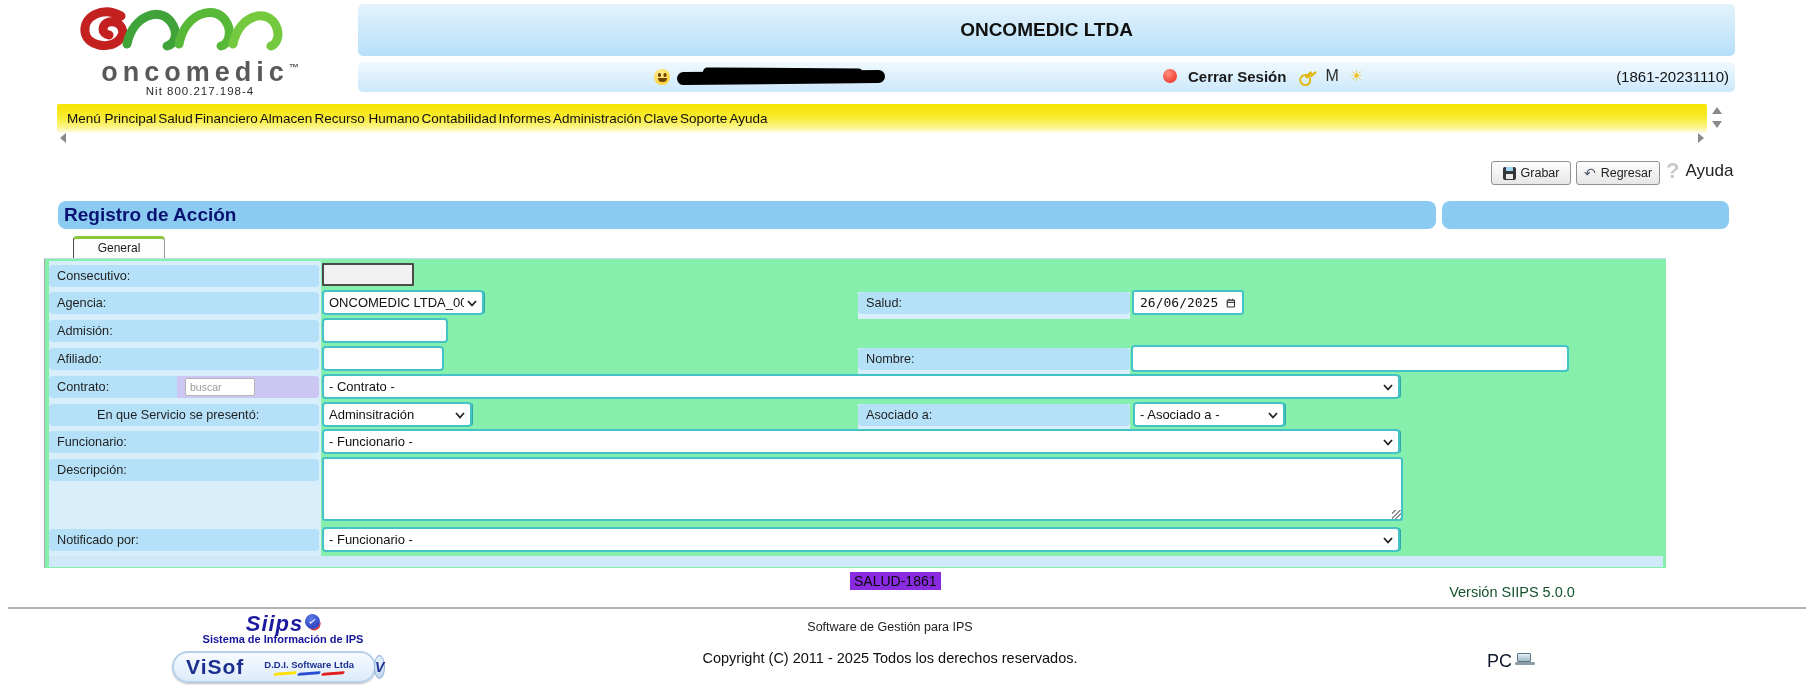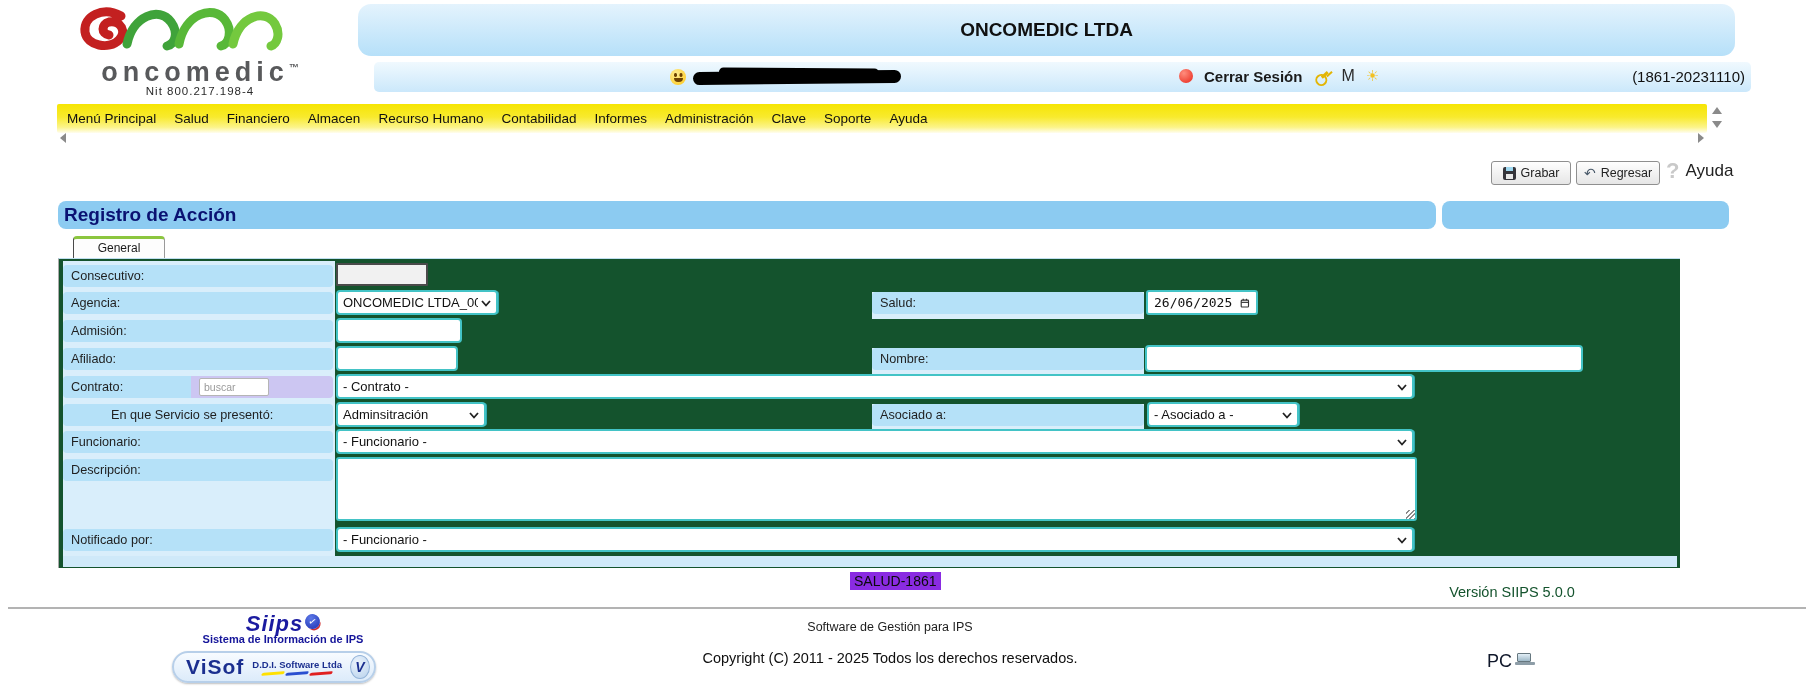--- a/index.html
+++ b/index.html
@@ -6,26 +6,26 @@
   body { background:#fff; font-family:"Liberation Sans", sans-serif; }
   #root { position:relative; width:1814px; height:686px; background:#fff; overflow:hidden; }
 
   
   .logo-block { position:absolute; left:55px; top:2px; width:290px; height:88px; text-align:center; }
   .brand-line { font-size:27px; font-weight:bold; color:#58595b; letter-spacing:5px; line-height:24px; }
   .brand-line sup { font-size:10px; letter-spacing:0; }
   .nit { font-size:11.5px; color:#2b2b2b; margin-top:1px; letter-spacing:1px; }
 
   .title-box { position:absolute; left:358px; top:4px; width:1377px; height:52px;
-    background:linear-gradient(#e4f3fd,#b6e0f9); border-radius:13px;
+    background:linear-gradient(#e4f3fd,#b6e0f9); border-radius:5px;
     display:flex; align-items:center; justify-content:center;
     font-size:19px; font-weight:bold; color:#101010; }
 
   .sub-strip { position:absolute; left:358px; top:62px; width:1377px; height:30px;
-    background:linear-gradient(#f0f9fe,#cbe8fb); border-radius:5px;margin-left:16px; }
+    background:linear-gradient(#f0f9fe,#cbe8fb); border-radius:5px; }
   .user-group { position:absolute; left:296px; top:7px; display:flex; align-items:center; gap:7px; }
   .smiley { width:16px; height:16px; border-radius:50%;
     background:radial-gradient(circle at 38% 32%, #ffef95, #fdc513); position:relative; }
   .smiley::before { content:""; position:absolute; left:4px; top:4px; width:2.5px; height:3.5px;
     background:#6e4300; border-radius:50%; box-shadow:5.5px 0 0 #6e4300; }
   .smiley::after { content:""; position:absolute; left:3.5px; top:8.5px; width:9px; height:4.5px;
     border-radius:0 0 9px 9px; background:#6e4300; }
   .blob { width:208px; height:13px; background:#000; border-radius:8px; transform:rotate(-.6deg); position:relative; }
   .blob::after { content:""; position:absolute; left:26px; top:-3px; width:160px; height:9px;
     background:#000; border-radius:7px; transform:rotate(1deg); }
@@ -39,21 +39,21 @@
   .key-icon::after { content:""; position:absolute; left:8px; top:8px; width:8px; height:2.5px;
     background:#e3b505; box-shadow:4px 2.5px 0 -.5px #e3b505; }
   .m-label { font-size:16px; color:#2b2b2b; }
   .sun-icon { font-size:15px; color:#f2c021; }
   .session-code { position:absolute; right:6px; top:6px; font-size:15px; color:#101010; }
 
   
   .menu-bar { position:absolute; left:57px; top:104px; width:1650px; height:29px;
     background:linear-gradient(180deg,#f6e503 0%,#f8ea2e 45%,#fcf489 80%,#fffdf0 100%);
     border-radius:2px; display:flex; align-items:center; padding-left:10px; }
-  .menu-item { font-size:13.5px; color:#101010; margin-right:18px; white-space:nowrap; cursor:default; }
+  .menu-item { font-size:13.5px; color:#101010; margin-right:2px; white-space:nowrap; cursor:default; }
   .tri { width:0; height:0; position:absolute; }
   .tri-up    { border-left:5px solid transparent; border-right:5px solid transparent; border-bottom:7px solid #8a8a8a; left:1712px; top:107px; }
   .tri-down  { border-left:5px solid transparent; border-right:5px solid transparent; border-top:7px solid #8a8a8a;  left:1712px; top:121px; }
   .tri-left  { border-top:5px solid transparent; border-bottom:5px solid transparent; border-right:6px solid #8a8a8a; left:60px;  top:133px; }
   .tri-right { border-top:5px solid transparent; border-bottom:5px solid transparent; border-left:6px solid #8a8a8a; left:1698px; top:133px; }
 
   
   .btn { position:absolute; height:24px; border:1px solid #8f8f8f; border-radius:3px;
     background:linear-gradient(#fefefe,#e6e6e6); display:flex; align-items:center; justify-content:center;
     gap:5px; font-size:12.5px; color:#222; cursor:pointer; }
@@ -71,22 +71,22 @@
   .page-title-bar { position:absolute; left:58px; top:201px; width:1378px; height:28px;
     background:#8ccbf1; border-radius:8px; display:flex; align-items:center; padding-left:6px; }
   .page-title-bar span { font-size:19px; font-weight:bold; color:#0a1272; }
   .page-title-right { position:absolute; left:1442px; top:201px; width:287px; height:28px;
     background:#8ccbf1; border-radius:8px; }
   .tab { position:absolute; left:73px; top:236px; width:92px; height:22px; background:#fdfdfd;
     border-top:3px solid #8cc63f; border-left:1px solid #4a4a4a; border-right:1px solid #9a9a9a;
     border-radius:4px 4px 0 0; text-align:center; font-size:12px; color:#1a1a1a; line-height:18px; cursor:pointer; }
 
   
-  .panel { position:absolute; left:58px; top:258px; width:1622px; height:310px;
-    background:#14532d; border-left:1px solid #aaa; border-top:1px solid #bfdff0; }
+  .panel { position:absolute; left:44px; top:258px; width:1622px; height:310px;
+    background:#86efac; border-left:1px solid #aaa; border-top:1px solid #bfdff0; }
   .backdrop-left { position:absolute; left:4px; top:2px; width:272px; height:295px; background:#d9eefb; }
   .rstub { position:absolute; left:813px; width:272px; background:#d9eefb; }
   .pill { position:absolute; height:22px; background:#b5e1f8; border-radius:4px;
     font-size:12.7px; color:#1f1f1f; line-height:22px; padding-left:8px; white-space:nowrap; }
   .lav { background:#ccc6f2; }
 
   .cin { position:absolute; left:277px; top:4px; width:92px; height:23px;
     background:#f1f1f1; border:2px solid #4a4a4a; border-radius:1px; }
   .tin { position:absolute; background:#fff; border:2px solid #43c3c6; border-radius:4px;
     font-size:13px; color:#111; padding:0 4px; font-family:"Liberation Sans",sans-serif; }
@@ -118,21 +118,21 @@
   .footer-divider { position:absolute; left:8px; top:607px; width:1798px; height:2px; background:#b3b3b3; }
   .siips { position:absolute; left:178px; top:611px; width:210px; text-align:center; }
   .siips-name { font-size:22px; font-weight:bold; font-style:italic; color:#1b1ba0; letter-spacing:1px; }
   .siips-icon { display:inline-block; width:15px; height:15px; border-radius:50%;
     background:radial-gradient(circle at 35% 30%, #5d79e8, #1c2fb0); color:#fff; font-size:10px;
     line-height:15px; text-align:center; transform:rotate(12deg); vertical-align:super; margin-left:2px;
     box-shadow:2px 2px 0 -1px #d03030; }
   .siips-sub { font-size:11px; font-weight:bold; color:#15159a; margin-top:-4px; }
   .visof-pill { position:absolute; left:172px; top:651px; width:204px; height:32px; border-radius:16px;
     background:linear-gradient(#f7fbff,#dcebfa); border:2px solid #b7cfe9;
-    box-shadow:0 1px 2px rgba(0,0,0,.25); display:flex; align-items:center; padding:0 4px 0 12px; gap:8px; }
+    box-shadow:0 1px 2px rgba(0,0,0,.25); display:flex; align-items:center; padding:0 4px 0 12px; gap:20px; }
   .visof-name { font-size:21px; font-weight:bold; color:#1b2f8f; letter-spacing:1px; }
   .visof-mid { display:flex; flex-direction:column; align-items:center; }
   .visof-sub { font-size:9.5px; font-weight:bold; color:#1b2f8f; white-space:nowrap; }
   .swoosh { display:flex; gap:2px; margin-top:2px; }
   .swoosh i { width:22px; height:3px; border-radius:2px; transform:skewX(-30deg) rotate(-4deg); }
   .sw-y { background:#ffe000; } .sw-b { background:#2a4fd0; } .sw-r { background:#e02020; }
   .visof-badge { width:24px; height:24px; border-radius:50%; background:radial-gradient(circle at 35% 30%,#eaf3fc,#b9d2ec);
     border:1px solid #93b3d8; color:#1b2f8f; font-size:14px; font-weight:bold; font-style:italic;
     text-align:center; line-height:22px; }
   .product { position:absolute; left:700px; top:620px; width:380px; text-align:center; font-size:12.5px; color:#1d1d1d; }

